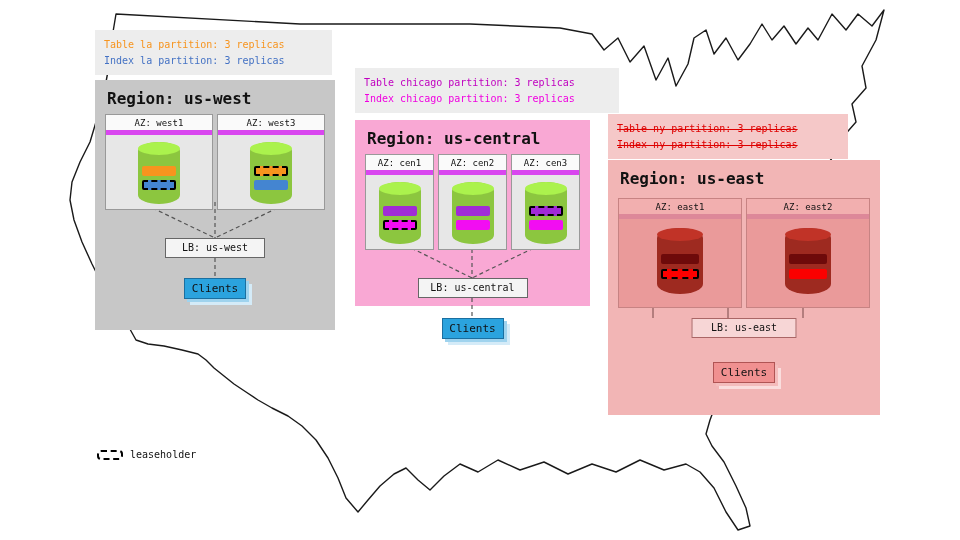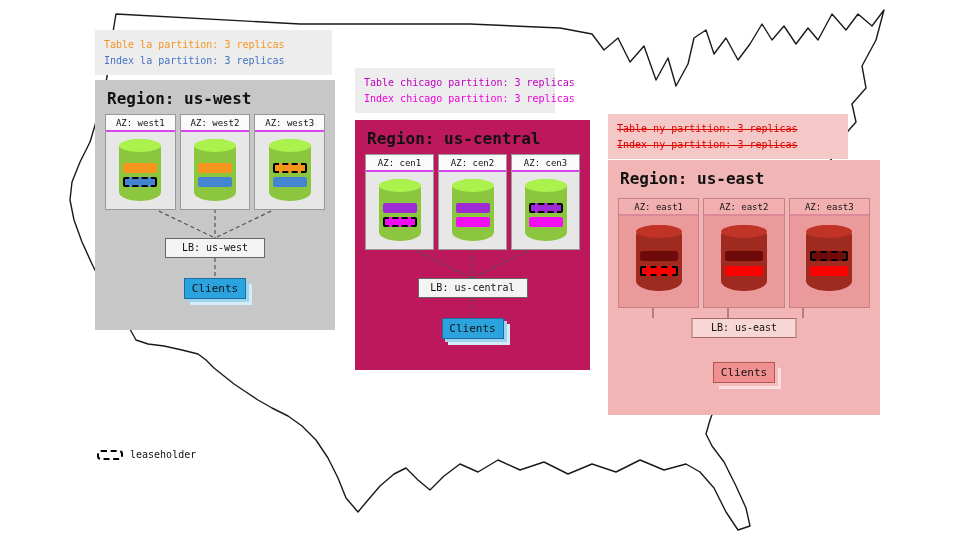--- a/index.html
+++ b/index.html
@@ -10,21 +10,21 @@
 
   .note { position:absolute; padding:7px 9px; font-size:10px; line-height:1.55; white-space:nowrap; }
   .note-line.strike { text-decoration:line-through; }
 
   .region { position:absolute; }
   .region-title { position:absolute; top:9px; left:12px; font-size:16px; font-weight:bold; }
   .connectors { position:absolute; left:0; top:0; pointer-events:none; }
 
   .az-row { position:absolute; top:34px; left:10px; right:10px; display:flex; gap:4px; }
   .az { flex:1; height:96px; border:1px solid #999; background:#E7E7E7; }
-  .az-label { display:block; text-align:center; font-size:9px; padding:3px 0 2px; background:#FAFAFA; border-bottom:2px solid #d946ef; }
+  .az-label { display:block; text-align:center; font-size:9px; padding:3px 0 2px; background:#FAFAFA; border-bottom:5px solid #d946ef; }
 
   .cyl { position:relative; width:42px; height:62px; margin:7px auto 0; border-radius:21px/9px; }
   .cyl::before { content:""; position:absolute; top:0; left:0; right:0; height:13px; border-radius:50%; background:inherit; filter:brightness(1.22); }
   .bar { position:absolute; left:4px; right:4px; height:10px; border-radius:2px; }
   .bar-table { top:24px; }
   .bar-index { top:38px; }
   .bar.leaseholder { border:2px dashed #000; }
 
   .lb { position:absolute; top:158px; left:50%; transform:translateX(-50%); width:100px; height:20px; line-height:18px; text-align:center; font-size:10px; background:#F4F4F4; border:1px solid #666; }
   .clients { position:absolute; top:198px; left:50%; transform:translateX(-50%); width:62px; height:21px; line-height:20px; text-align:center; font-size:11px; border:1px solid #1b6fa0; box-shadow:3px 3px 0 #9fd3ee, 6px 6px 0 #d4ebf8; }
@@ -48,21 +48,21 @@
 
   <svg class="map-svg" width="960" height="540">
     <path d="M116 14 L300 24 L470 24 L560 28 L592 34 L604 50 L618 38 L630 62 L644 46 L656 80 L668 58 L676 86 L688 64 L694 38 L706 30 L714 54 L726 38 L738 60 L750 44 L762 24 L772 40 L784 26 L796 44 L808 28 L818 40 L832 14 L846 30 L858 14 L872 26 L884 10 L876 40 L862 66 L866 88 L852 104 L856 122 L842 138 L832 158 L820 176 L812 196 L800 214 L792 232 L784 250 L776 266 L766 282 L758 296 L750 314 L742 332 L736 350 L728 368 L722 386 L716 404 L710 420 L706 434 L712 446 L724 462 L736 486 L746 508 L750 526 L738 530 L726 512 L714 488 L700 472 L686 464 L664 470 L640 460 L616 472 L592 464 L568 474 L544 462 L520 470 L498 460 L478 472 L460 464 L444 476 L430 490 L418 480 L406 468 L394 474 L380 486 L368 500 L358 512 L346 498 L338 478 L328 458 L316 440 L302 426 L288 416 L272 408 L258 400 L246 392 L234 384 L224 376 L214 368 L206 360 L198 354 L182 350 L164 346 L148 344 L136 340 L126 322 L114 302 L102 284 L92 264 L82 242 L74 220 L70 200 L72 182 L80 162 L90 142 L96 122 L100 102 L106 82 L110 60 L112 38 Z" fill="none" stroke="#1a1a1a" stroke-width="1.4" stroke-linejoin="round"></path>
   </svg>
 
   <div class="note" style="left: 95px; top: 30px; width: 237px; background: rgb(237, 237, 237);">
     <div class="note-line" style="color: rgb(247, 148, 30);">Table la partition: 3 replicas</div>
     <div class="note-line" style="color: rgb(68, 114, 196);">Index la partition: 3 replicas</div>
   </div>
 
-  <div class="note" style="left: 355px; top: 68px; width: 200px; background: rgb(237, 237, 237);">
+  <div class="note" style="left: 355px; top: 68px; width: 264px; background: rgb(237, 237, 237);">
     <div class="note-line" style="color: rgb(192, 0, 192);">Table chicago partition: 3 replicas</div>
     <div class="note-line" style="color: rgb(240, 0, 224);">Index chicago partition: 3 replicas</div>
   </div>
 
   <div class="note" style="left: 608px; top: 114px; width: 240px; background: rgb(245, 200, 200);">
     <div class="note-line strike" style="color: rgb(222, 0, 0);">Table ny partition: 3 replicas</div>
     <div class="note-line strike" style="color: rgb(222, 0, 0);">Index ny partition: 3 replicas</div>
   </div>
 
   <div class="region theme-gray" style="left: 95px; top: 80px; width: 240px; height: 250px; background: rgb(199, 199, 199);">
@@ -72,41 +72,34 @@
     <div class="region-title">Region: us-west</div>
     <div class="az-row">
       <div class="az">
         <span class="az-label">AZ: west1</span>
         <div class="cyl" style="background: rgb(140, 198, 63);">
           <div class="bar bar-table" style="background: rgb(247, 148, 30);"></div>
           <div class="bar bar-index leaseholder" style="background: rgb(68, 133, 209);"></div>
         </div>
       </div>
       <div class="az">
-        <span class="az-label">AZ: west2</span>
-        <div class="cyl" style="background: rgb(140, 198, 63);">
-          <div class="bar bar-table" style="background: rgb(247, 148, 30);"></div>
-          <div class="bar bar-index" style="background: rgb(68, 133, 209);"></div>
-        </div>
-      </div>
-      <div class="az">
         <span class="az-label">AZ: west3</span>
         <div class="cyl" style="background: rgb(140, 198, 63);">
           <div class="bar bar-table leaseholder" style="background: rgb(247, 148, 30);"></div>
           <div class="bar bar-index" style="background: rgb(68, 133, 209);"></div>
         </div>
       </div>
     </div>
     <div class="lb">LB: us-west</div>
     <div class="clients" style="background: rgb(43, 163, 222);">
       <span>Clients</span>
     </div>
   </div>
 
-  <div class="region theme-gray" style="left: 355px; top: 120px; width: 235px; height: 250px; background: #be185d;">
+  <div class="region theme-gray" style="left: 355px; top: 120px; width: 235px; height: 186px; background: #f9a8d4;">
     <svg class="connectors" width="235" height="250">
       <path d="M44 122 L117 158 M117 122 L117 158 M191 122 L117 158 M117 178 L117 198" fill="none" stroke="#555" stroke-width="1.2" stroke-dasharray="4 3"></path>
     </svg>
     <div class="region-title">Region: us-central</div>
     <div class="az-row">
       <div class="az">
         <span class="az-label">AZ: cen1</span>
         <div class="cyl" style="background: rgb(140, 198, 63);">
           <div class="bar bar-table" style="background: rgb(160, 43, 214);"></div>
           <div class="bar bar-index leaseholder" style="background: rgb(242, 13, 242);"></div>
@@ -146,27 +139,20 @@
           <div class="bar bar-index leaseholder" style="background: rgb(251, 0, 0);"></div>
         </div>
       </div>
       <div class="az">
         <span class="az-label">AZ: east2</span>
         <div class="cyl" style="background: rgb(158, 42, 32);">
           <div class="bar bar-table" style="background: rgb(110, 10, 10);"></div>
           <div class="bar bar-index" style="background: rgb(251, 0, 0);"></div>
         </div>
       </div>
-      <div class="az">
-        <span class="az-label">AZ: east3</span>
-        <div class="cyl" style="background: rgb(158, 42, 32);">
-          <div class="bar bar-table leaseholder" style="background: rgb(110, 10, 10);"></div>
-          <div class="bar bar-index" style="background: rgb(251, 0, 0);"></div>
-        </div>
-      </div>
     </div>
     <div class="lb">LB: us-east</div>
     <div class="clients" style="background: rgb(240, 144, 144);">
       <span>Clients</span>
     </div>
   </div>
 
   <div class="legend" style="left:97px; top:449px;">
     <span class="legend-swatch"></span>
     <span class="legend-label">leaseholder</span>

